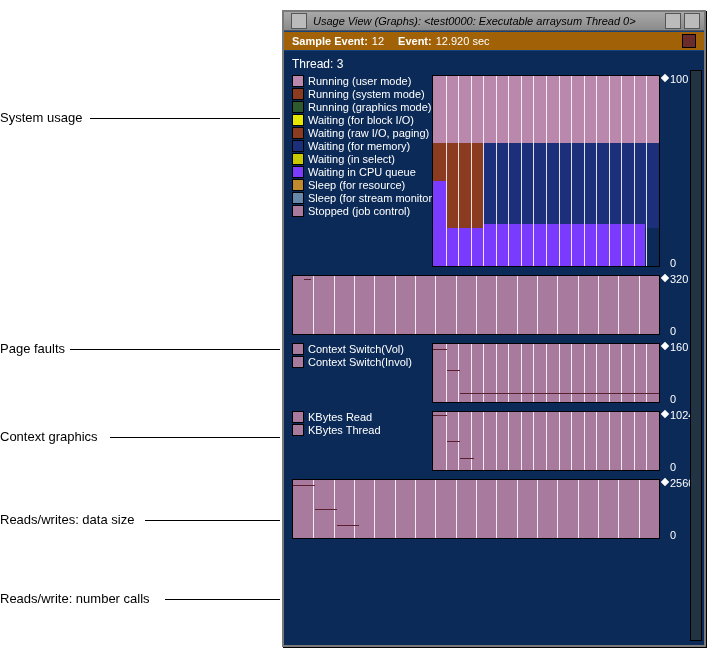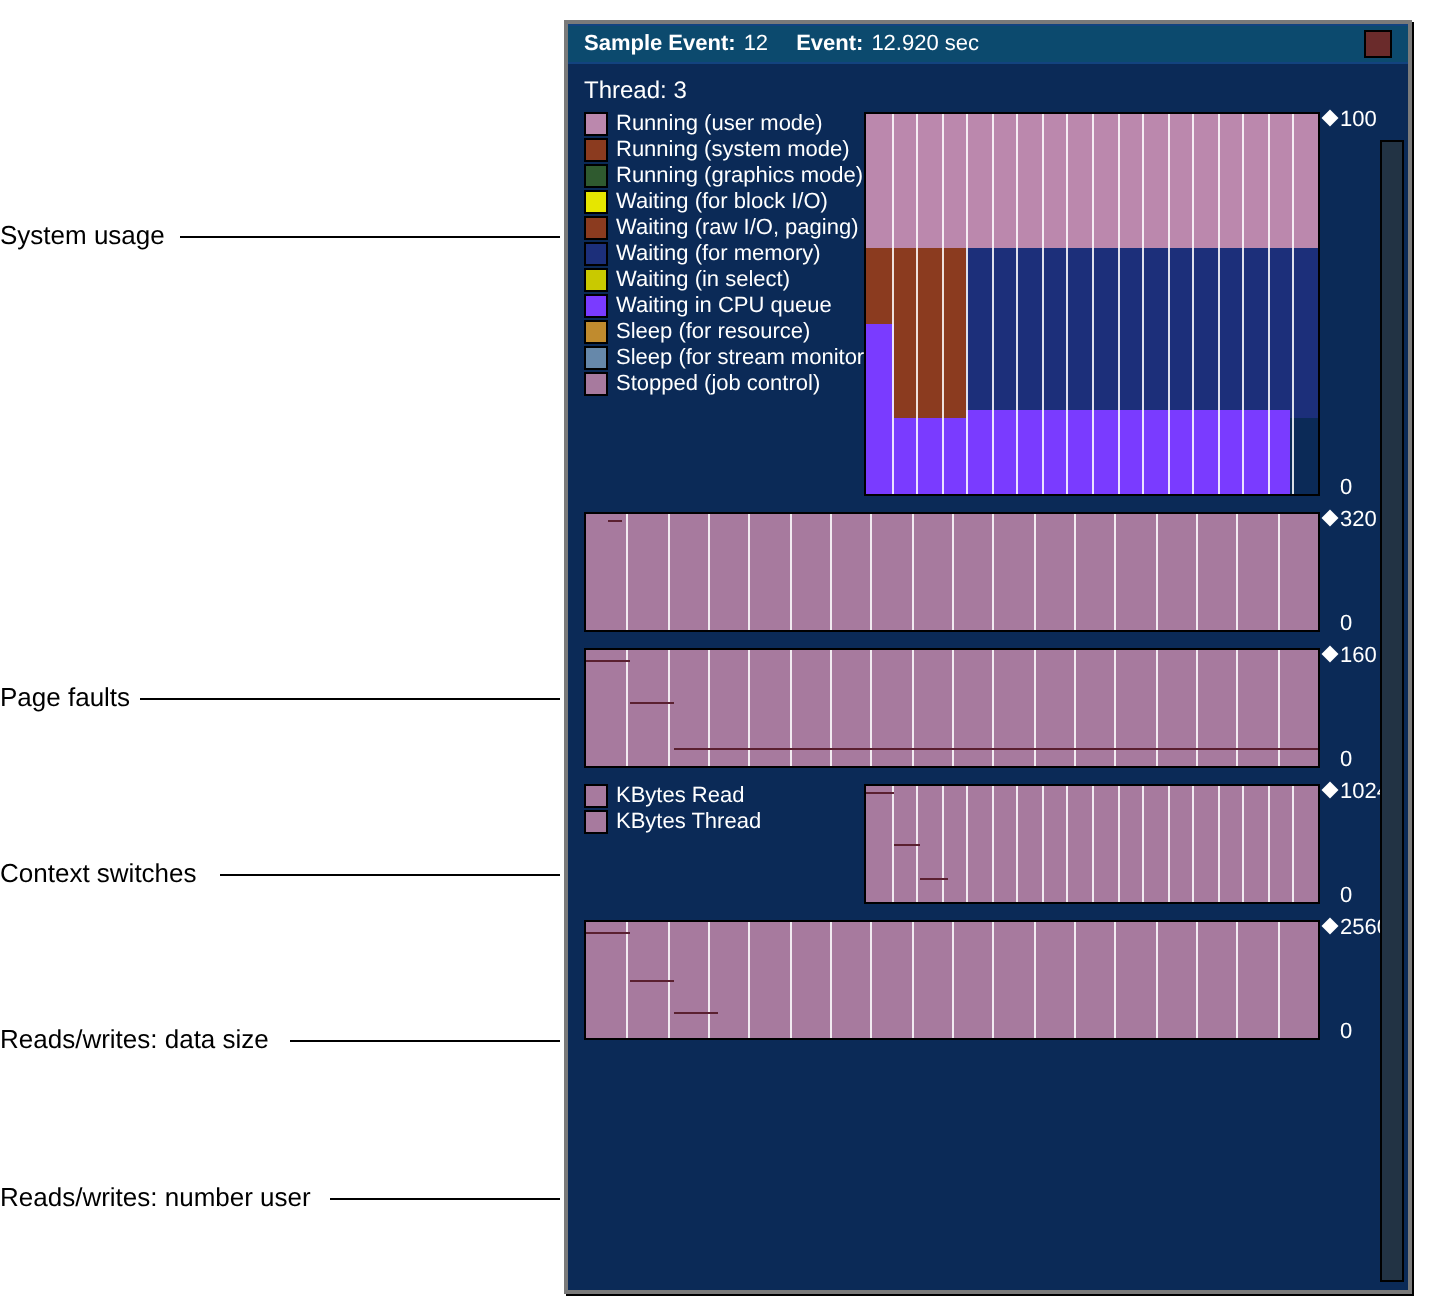--- a/index.html
+++ b/index.html
@@ -6,21 +6,21 @@
   .stage{position:relative;width:727px;height:652px}
   .annotation{position:absolute;left:0;font-size:13px;color:#000}
   .annotation .line{position:absolute;top:8px;height:1px;background:#000}
   .win{position:absolute;left:282px;top:10px;width:420px;height:633px;background:#0b2a57;border:2px solid #7a7a7a;box-shadow:1px 1px 0 #000}
   .titlebar{height:18px;background:linear-gradient(#a9a9a9,#8b8b8b);display:flex;align-items:center;padding:0 4px;color:#000;font-size:11px;font-style:italic;border-bottom:1px solid #555}
   .titlebar .t{flex:1;white-space:nowrap;overflow:hidden}
   .titlebar .wbtn{width:14px;height:14px;border:1px solid #555;background:#bbb;margin-left:3px}
   .menubar{height:18px;background:#0b2a57;display:flex;align-items:center;padding:0 8px;color:#cfe;font-style:italic;font-size:12px}
   .menubar span{margin-right:16px;text-decoration:underline;cursor:pointer}
   .menubar .help{margin-left:auto;margin-right:0}
-  .infobar{height:18px;background:#0c4a6e;display:flex;align-items:center;padding:0 8px;color:#fff;font-size:11px;border-top:1px solid #13437f;border-bottom:1px solid #13437f}
+  .infobar{height:18px;background:#a16207;display:flex;align-items:center;padding:0 8px;color:#fff;font-size:11px;border-top:1px solid #13437f;border-bottom:1px solid #13437f}
   .infobar .k{margin-right:4px;font-weight:bold}
   .infobar .gap{width:14px}
   .infobar .ind{margin-left:auto;width:12px;height:12px;background:#6a2b2b;border:1px solid #000}
   .content{padding:6px 8px;color:#fff}
   .threadline{font-size:12px;color:#fff;margin-bottom:4px}
   .panel{display:flex;margin-bottom:8px}
   .legend{width:140px;font-size:11px;color:#fff}
   .legend .item{display:flex;align-items:flex-end;margin-bottom:1px;white-space:nowrap}
   .legend .sw{width:10px;height:10px;border:1px solid #000;margin-right:4px;flex:0 0 10px}
   .chartwrap{flex:1;display:flex}
@@ -48,30 +48,36 @@
 
 <div class="stage">
 
   <div class="annotation" style="top:110px">
     <span>System usage</span><div class="line" style="left:90px;width:190px"></div>
   </div>
   <div class="annotation" style="top:341px">
     <span>Page faults</span><div class="line" style="left:70px;width:210px"></div>
   </div>
   <div class="annotation" style="top:429px">
-    <span>Context switches</span><div class="line" style="left:110px;width:170px"></div>
+    <span>Context graphics</span><div class="line" style="left:110px;width:170px"></div>
   </div>
   <div class="annotation" style="top:512px">
     <span>Reads/writes: data size</span><div class="line" style="left:145px;width:135px"></div>
   </div>
   <div class="annotation" style="top:591px">
-    <span>Reads/writes: number user</span><div class="line" style="left:165px;width:115px"></div>
+    <span>Reads/write: number calls</span><div class="line" style="left:165px;width:115px"></div>
   </div>
 
   <div class="win">
+    <div class="titlebar">
+      <div class="wbtn"></div>
+      <div class="t" style="margin-left:6px">Usage View (Graphs): &lt;test0000: Executable arraysum Thread 0&gt;</div>
+      <div class="wbtn"></div>
+      <div class="wbtn"></div>
+    </div>
     <div class="infobar">
       <span class="k">Sample Event:</span>
       <span>12</span>
       <span class="gap"></span>
       <span class="k">Event:</span>
       <span>12.920 sec</span>
       <span class="ind"></span>
     </div>
 
     <div class="content">
@@ -186,20 +192,30 @@
           </div>
           <div class="ylabels">
             <div class="diamond"></div>
             <div class="top">320</div>
             <div class="bot">0</div>
           </div>
         </div>
       </div>
 
       <div class="panel">
+        <div class="legend" id="leg-cs">
+            <div class="item">
+              <span class="sw" style="background: rgb(167, 122, 158);"></span>
+              <span>Context Switch(Vol)</span>
+            </div>
+            <div class="item">
+              <span class="sw" style="background: rgb(167, 122, 158);"></span>
+              <span>Context Switch(Invol)</span>
+            </div>
+          </div>
         <div class="chartwrap">
           <div class="chart" style="height:58px">
             <div class="ticks" id="tk2">
                 <div style="left: 5.55556%;"></div>
                 <div style="left: 11.1111%;"></div>
                 <div style="left: 16.6667%;"></div>
                 <div style="left: 22.2222%;"></div>
                 <div style="left: 27.7778%;"></div>
                 <div style="left: 33.3333%;"></div>
                 <div style="left: 38.8889%;"></div>

